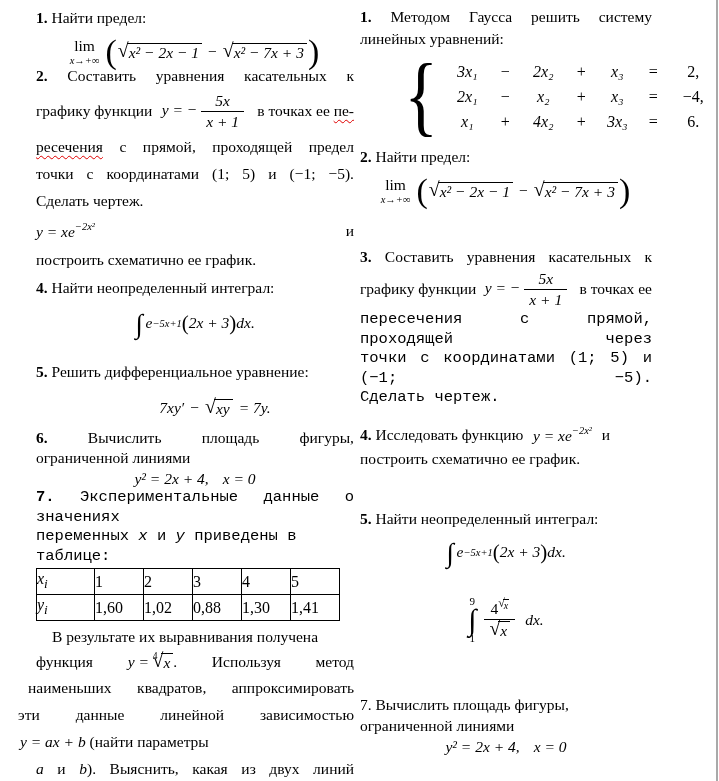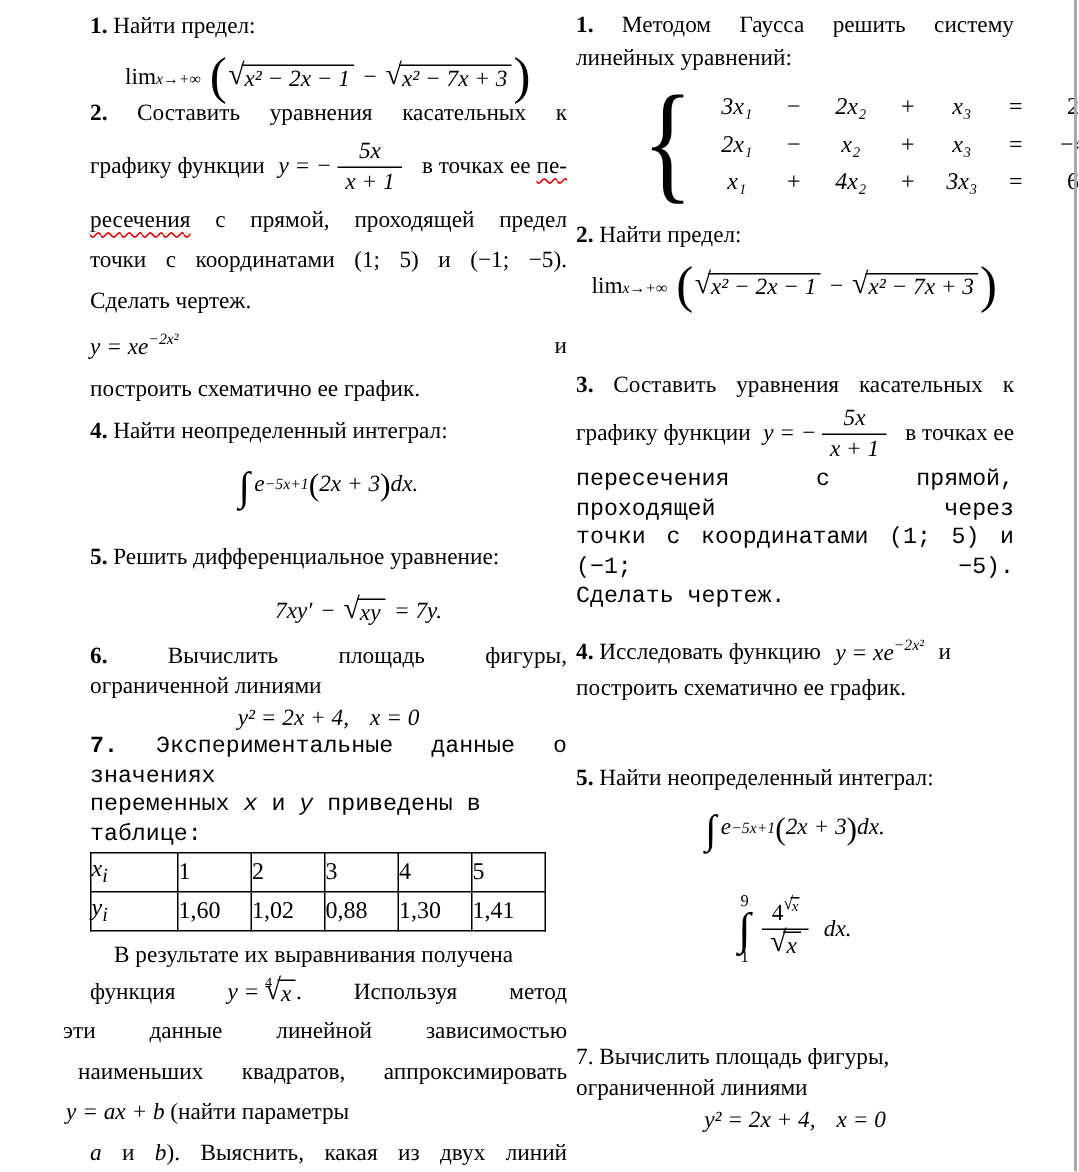--- a/index.html
+++ b/index.html
@@ -2,40 +2,40 @@
 <html><head>
 <meta charset="utf-8">
 <style>
   * { box-sizing: border-box; }
   html,body { margin:0; padding:0; }
   body {
     width:719px; height:781px; background:#ffffff; color:#000;
     font-family:"Liberation Serif", serif; font-size:15.5px;
     position:relative; overflow:hidden;
   }
-  #page { position:absolute; inset:0;margin-left:24px; }
+  #page { position:absolute; inset:0; }
   .col { position:absolute; top:0; }
   #left-col  { left:36px;  width:318px; }
   #right-col { left:360px; width:292px; }
   .prob { position:absolute; left:0; right:0; }
   .ln { line-height:26px; }
   #left-col .ln { line-height:27px; }
   #right-col .ln { line-height:22px; }
   .lh19 { line-height:19.5px !important;font-family:Liberation Mono, monospace; }
   .lh20 { line-height:20px !important; }
   .jl { text-align:justify; text-align-last:justify; }
   .pn { font-weight:bold; }
   .pn-reg { font-weight:normal; }
   .it { font-style:italic; }
   .sp { text-decoration-line:underline; text-decoration-style:wavy; text-decoration-color:#e00000; text-decoration-thickness:1px; text-underline-offset:3px; }
   
   .fxl { display:flex; justify-content:space-between; align-items:center; }
   .center { display:flex; justify-content:center; align-items:center; }
   
-  .limcol { display:inline-flex; flex-direction:row; align-items:flex-end; line-height:1; margin-right:5px; }
+  .limcol { display:inline-flex; flex-direction:column; align-items:center; line-height:1; margin-right:5px; }
   .limsub { font-size:10.5px; margin-top:2px; }
   .bigp { font-size:34px; line-height:0.9; transform:scaleY(1.02); margin:0 1px; }
   .op { margin:0 6px; }
   
   .sqrt { display:inline-flex; align-items:flex-start; }
   .rsign { font-size:1.28em; line-height:0.8; margin-right:-2px; }
   .rbody { border-top:1.2px solid #000; padding:0 3px 0 2px; }
   
   .frac { display:inline-flex; flex-direction:column; align-items:center; vertical-align:middle; margin:0 4px; }
   .fnum { padding:0 5px 1px; }
@@ -181,22 +181,22 @@
         <div class="ln ind" style="margin-top:2px">В результате их выравнивания получена</div>
         <div class="fxl" style="height:24px">
           <span>функция</span>
           <span><i>y =</i> <sup class="ridx">4</sup><span class="sqrt">
                 <span class="rsign">√</span>
                 <span class="rbody it">x</span>
               </span><span>.</span></span>
           <span>Используя</span>
           <span>метод</span>
         </div>
+        <div class="ln jl o8">наименьших квадратов, аппроксимировать</div>
         <div class="ln jl o18">эти данные линейной зависимостью</div>
-        <div class="ln jl o8">наименьших квадратов, аппроксимировать</div>
         <div class="ln o16"><i>y = ax + b</i><span> (найти параметры</span></div>
         <div class="ln jl"><i>a</i><span> и </span><i>b</i><span>). Выяснить, какая из двух линий</span></div>
         <div class="ln jl">лучше (в смысле метода наименьших</div>
         <div class="ln jl">квадратов) выравнивает экспериментальные</div>
 
       </div>
     </section>
   </div>
 
   <div class="col" id="right-col">

